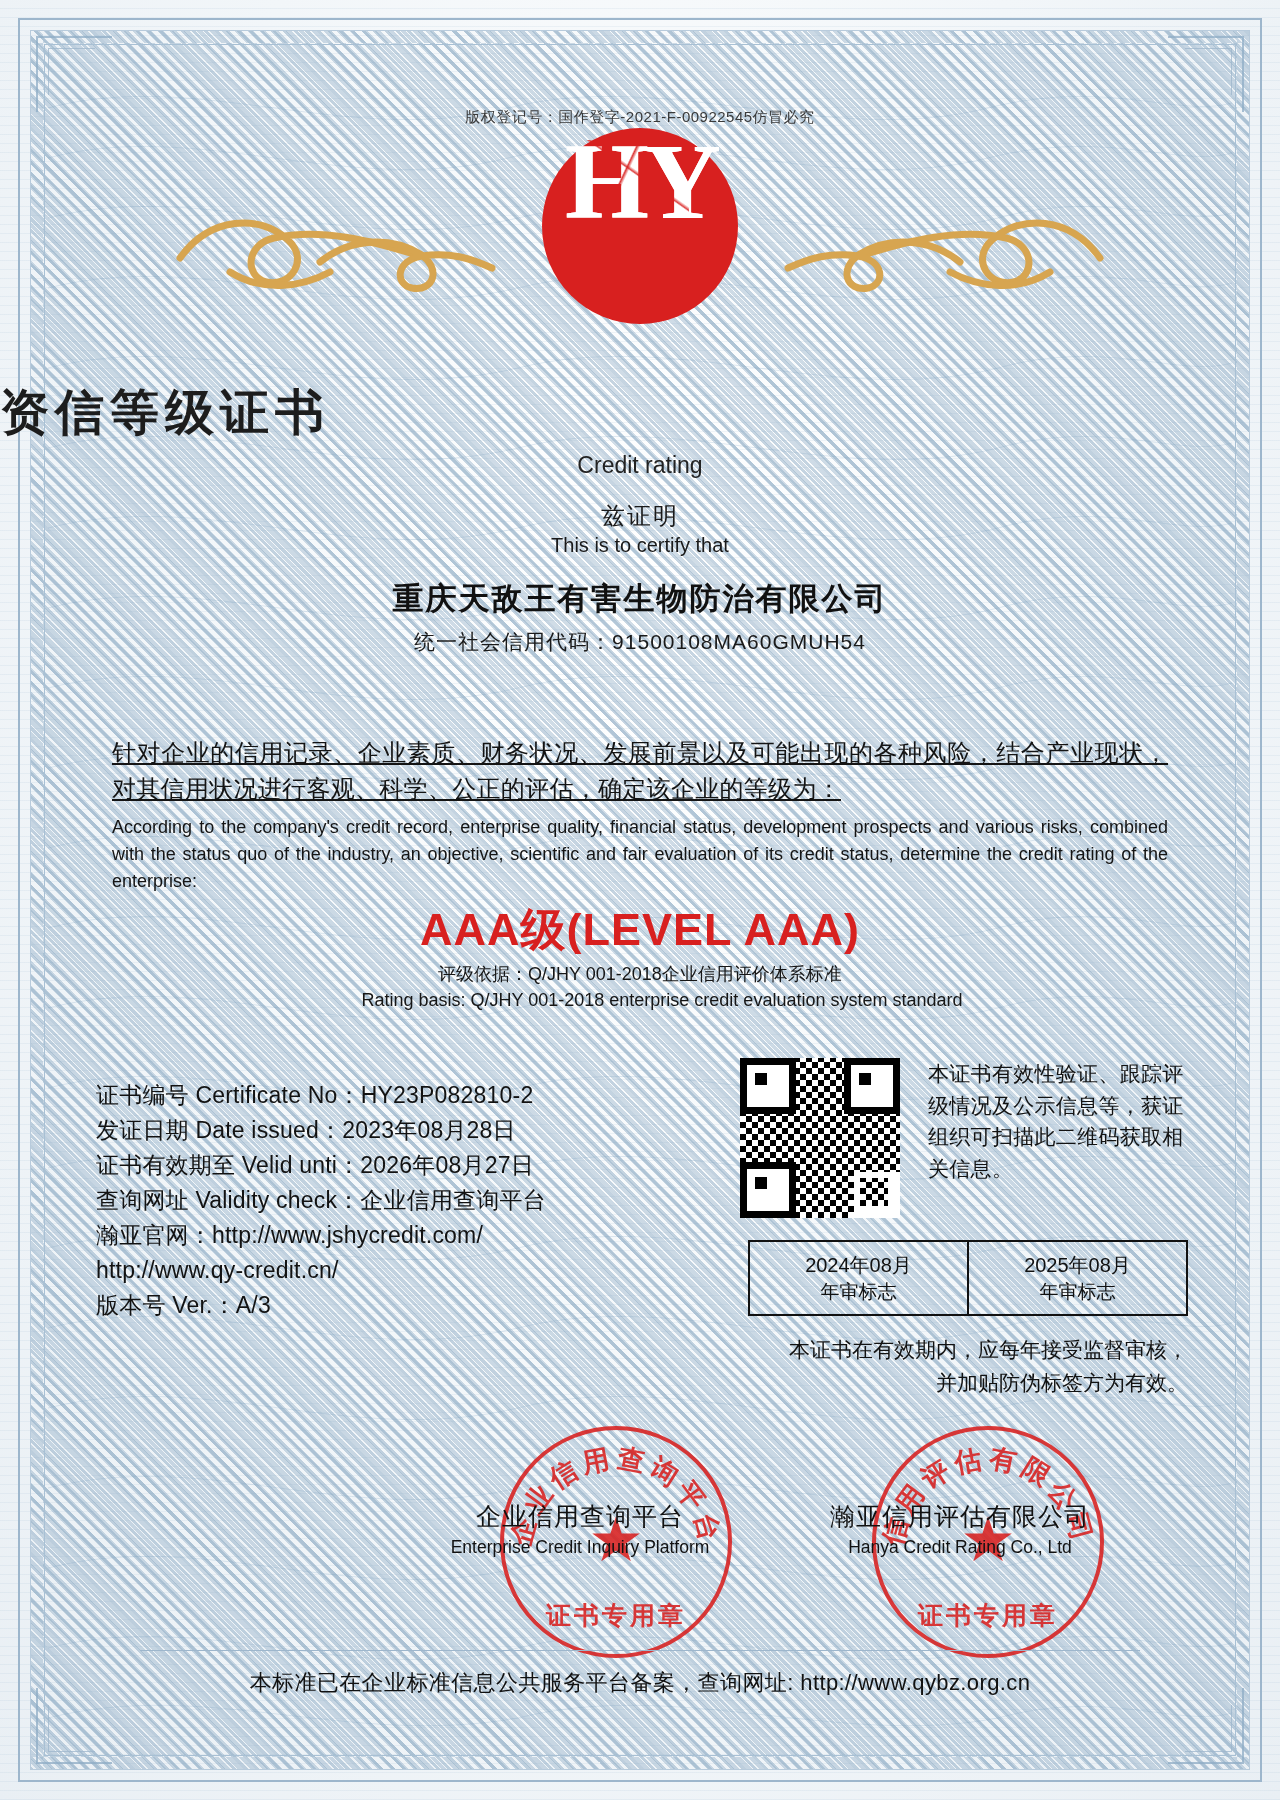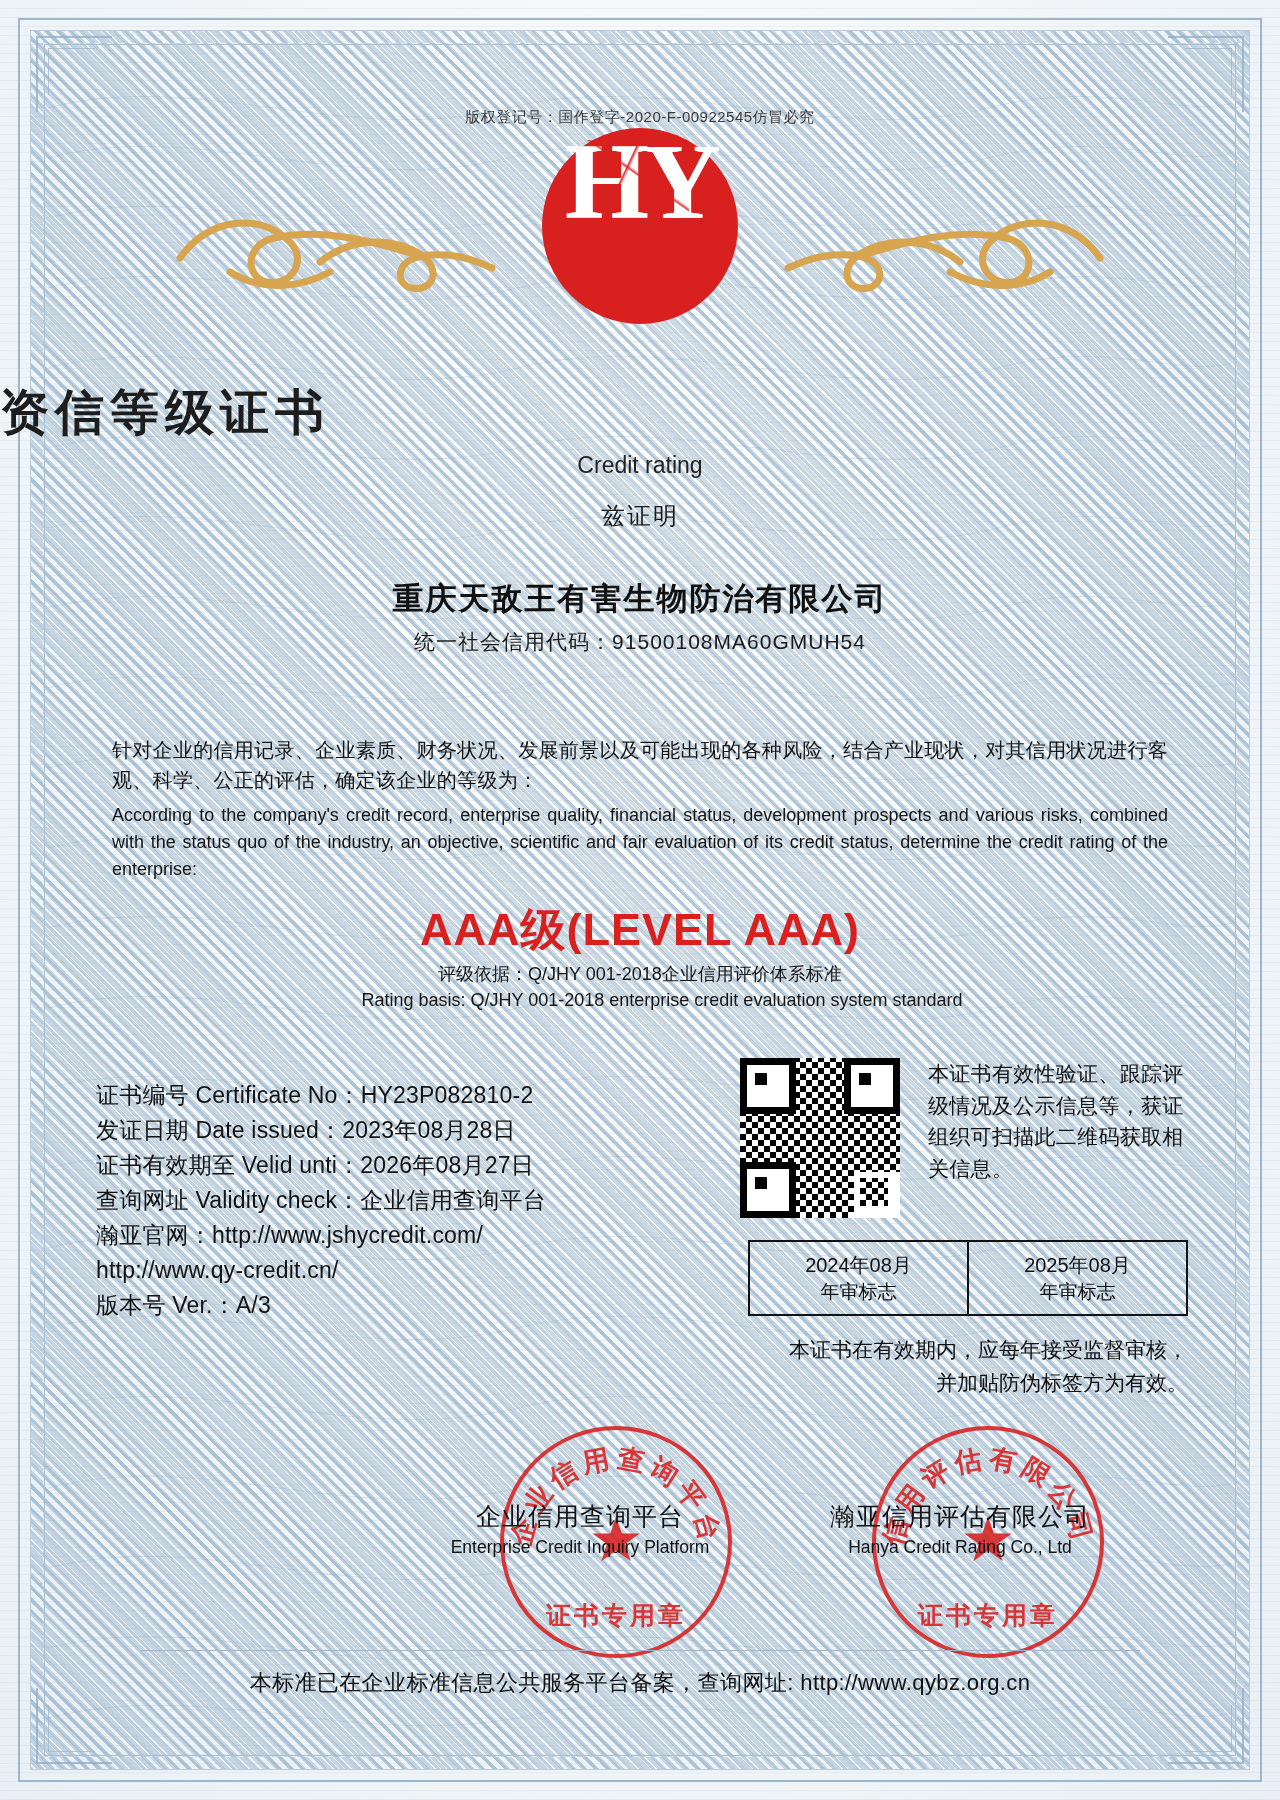--- a/index.html
+++ b/index.html
@@ -125,21 +125,21 @@
   }
   .address{
     position:absolute;top:660px;width:100%;text-align:center;
     font-size:21px;color:#1a1a1a;letter-spacing:1px;
   }
 
   .para{
     position:absolute;left:112px;right:112px;top:735px;
   }
   .para .cn{
-    font-size:20px;color:#141414;line-height:1.52;text-align:justify;letter-spacing:.3px;
+    font-size:24px;color:#141414;line-height:1.52;text-align:justify;letter-spacing:.3px;text-decoration:underline;
   }
   .para .en{
     margin-top:6px;
     font-size:18px;color:#141414;line-height:1.5;text-align:justify;
   }
 
   .level{
     position:absolute;top:900px;width:100%;text-align:center;
     font-size:45px;font-weight:bold;color:#d8201f;letter-spacing:1px;
   }
@@ -276,21 +276,21 @@
   <div class="border-pattern"></div>
   <div class="border-mid"></div>
   <div class="border-inner"></div>
   <div class="corner tl"></div>
   <div class="corner tr"></div>
   <div class="corner bl"></div>
   <div class="corner br"></div>
 
   <div class="content">
 
-    <div class="copyright">版权登记号：国作登字-2020-F-00922545仿冒必究</div>
+    <div class="copyright">版权登记号：国作登字-2021-F-00922545仿冒必究</div>
 
     <div class="flourish left">
       <svg width="330" height="110" viewBox="0 0 330 110" aria-hidden="true">
         <g fill="none" stroke="#d7a550" stroke-width="7" stroke-linecap="round">
           <path d="M10,62 C40,20 90,18 118,44 C140,64 120,92 96,86 C74,80 76,48 104,42 C150,32 200,44 250,60"></path>
           <path d="M150,66 C180,42 220,40 250,58 C272,72 264,96 242,92 C224,88 226,64 252,60 C280,56 300,62 322,72"></path>
           <path d="M60,76 C92,96 130,92 160,76"></path>
         </g>
       </svg>
     </div>
@@ -304,20 +304,21 @@
       </svg>
     </div>
 
     <div class="logo">
       <span class="mark">HY</span>
     </div>
 
     <div class="title-cn">资信等级证书</div>
     <div class="title-en">Credit rating</div>
     <div class="certify-cn">兹证明</div>
+    <div class="certify-en">This is to certify that</div>
     <div class="company">重庆天敌王有害生物防治有限公司</div>
     <div class="credit-code">统一社会信用代码：91500108MA60GMUH54</div>
 
     <div class="para">
       <div class="cn">针对企业的信用记录、企业素质、财务状况、发展前景以及可能出现的各种风险，结合产业现状，对其信用状况进行客观、科学、公正的评估，确定该企业的等级为：</div>
       <div class="en">According to the company's credit record, enterprise quality, financial status, development prospects and various risks, combined with the status quo of the industry, an objective, scientific and fair evaluation of its credit status, determine the credit rating of the enterprise:</div>
     </div>
 
     <div class="level">AAA级(LEVEL AAA)</div>
     <div class="basis-cn">评级依据：Q/JHY 001-2018企业信用评价体系标准</div>

